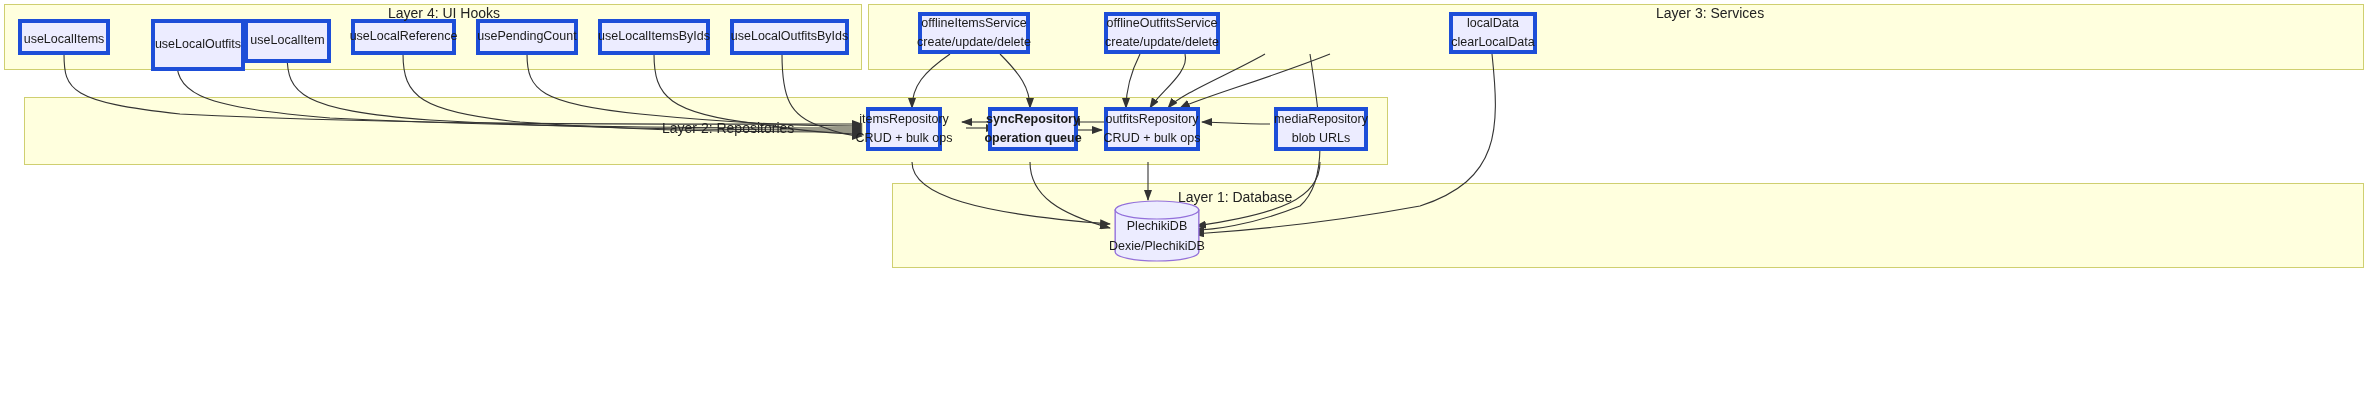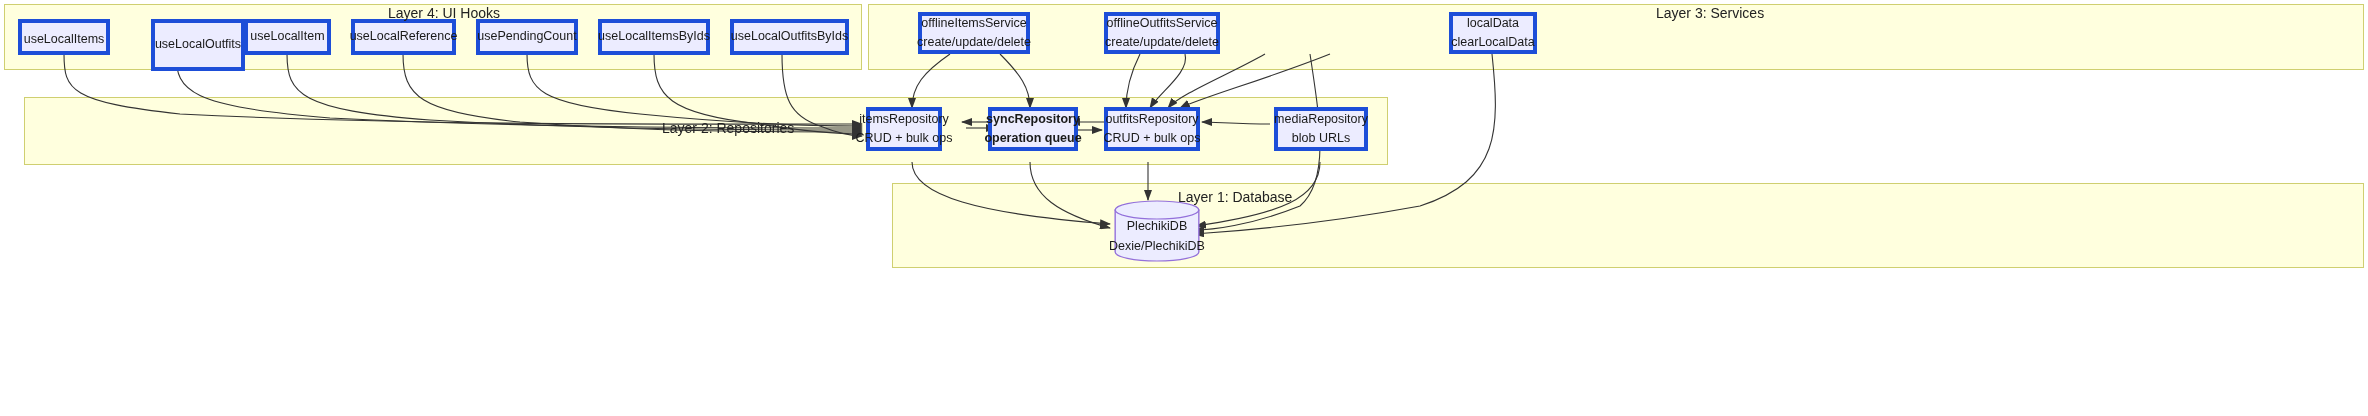--- a/index.html
+++ b/index.html
@@ -145,21 +145,21 @@
       <path d="M1270,124 C1240,124 1215,122 1202,122"></path>
     </g>
   </svg>
 
   <div class="node" style="left:18px; top:19px; width:92px; height:36px;justify-content:flex-end;">
     <span class="line">useLocalItems</span>
   </div>
   <div class="node" style="left:130px; top:19px; width:94px; height:52px;margin-left:21px;">
     <span class="line">useLocalOutfits</span>
   </div>
-  <div class="node" style="left:244px; top:19px; width:87px; height:36px;">
+  <div class="node" style="left:244px; top:19px; width:87px; height:44px;">
     <span class="line">useLocalItem</span>
   </div>
   <div class="node" style="left:351px; top:19px; width:105px; height:36px;">
     <span class="line">useLocalReference</span>
   </div>
   <div class="node" style="left:476px; top:19px; width:102px; height:36px;">
     <span class="line">usePendingCount</span>
   </div>
   <div class="node" style="left:598px; top:19px; width:112px; height:36px;">
     <span class="line">useLocalItemsByIds</span>

